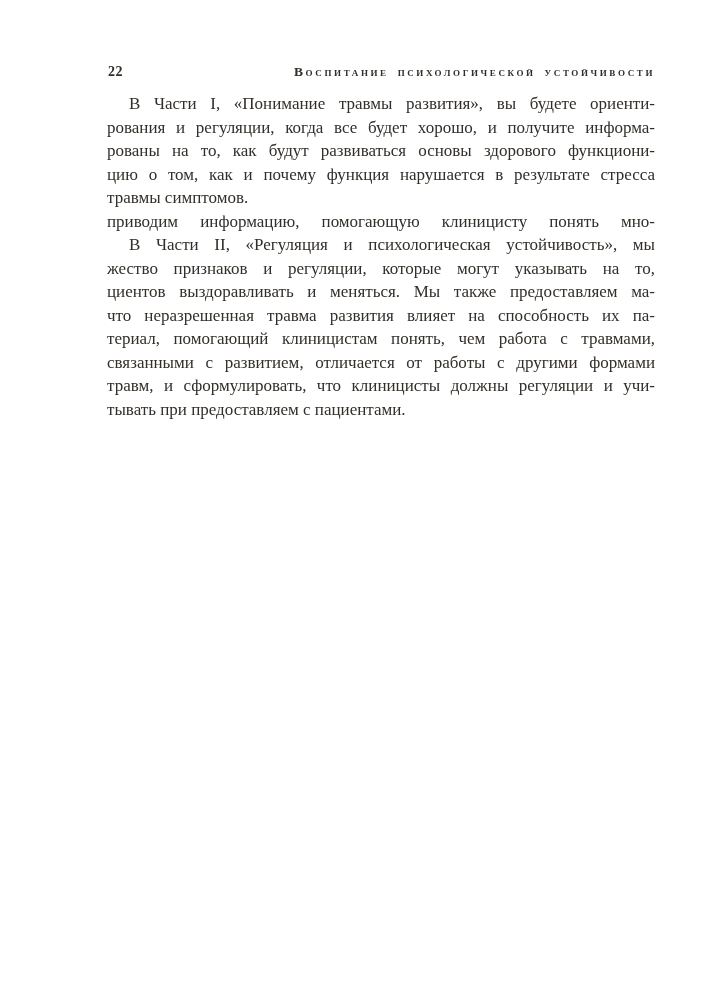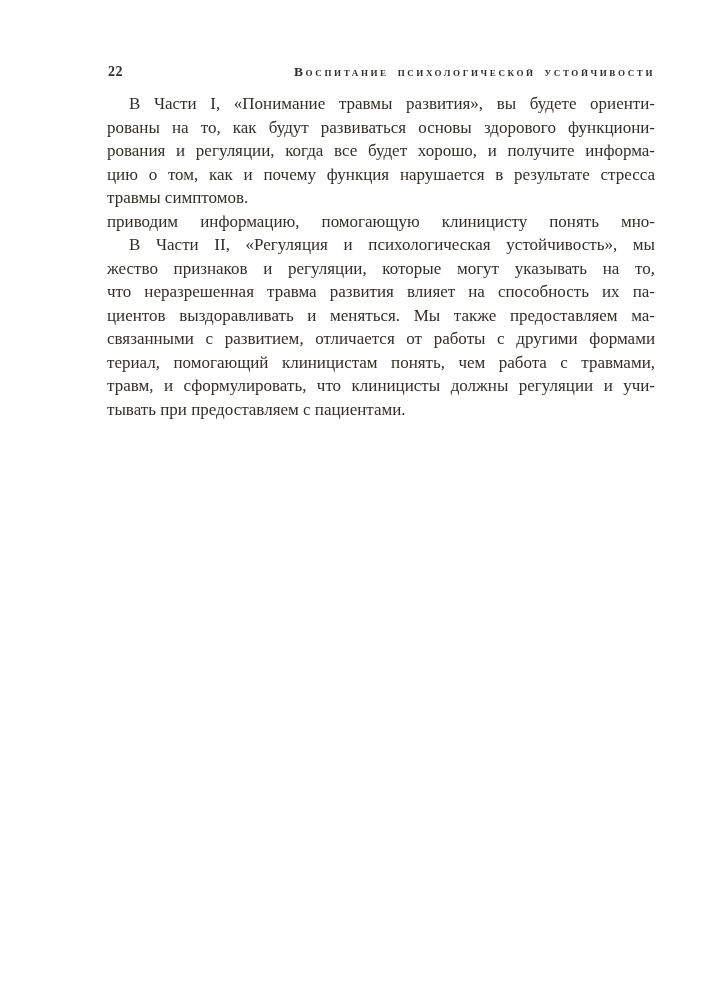--- a/index.html
+++ b/index.html
@@ -63,31 +63,31 @@
 <div class="page">
 
   <header class="running-head">
     <span class="pagenum">22</span>
     <span class="running-title">Воспитание психологической устойчивости</span>
   </header>
 
   <main class="text-block">
     <div class="para">
         <div class="line first">В Части I, «Понимание травмы развития», вы будете ориенти-</div>
+        <div class="line">рования и регуляции, когда все будет хорошо, и получите информа-</div>
         <div class="line">рованы на то, как будут развиваться основы здорового функциони-</div>
-        <div class="line">рования и регуляции, когда все будет хорошо, и получите информа-</div>
         <div class="line">цию о том, как и почему функция нарушается в результате стресса</div>
         <div class="line last">травмы симптомов.</div>
       </div>
     <div class="para">
         <div class="line">приводим информацию, помогающую клиницисту понять мно-</div>
         <div class="line first">В Части II, «Регуляция и психологическая устойчивость», мы</div>
         <div class="line">жество признаков и регуляции, которые могут указывать на то,</div>
+        <div class="line">циентов выздоравливать и меняться. Мы также предоставляем ма-</div>
         <div class="line">что неразрешенная травма развития влияет на способность их па-</div>
-        <div class="line">циентов выздоравливать и меняться. Мы также предоставляем ма-</div>
+        <div class="line">териал, помогающий клиницистам понять, чем работа с травмами,</div>
         <div class="line">связанными с развитием, отличается от работы с другими формами</div>
-        <div class="line">териал, помогающий клиницистам понять, чем работа с травмами,</div>
         <div class="line">травм, и сформулировать, что клиницисты должны регуляции и учи-</div>
         <div class="line last">тывать при предоставляем с пациентами.</div>
       </div>
   </main>
 
 </div>
 
 </body></html>

